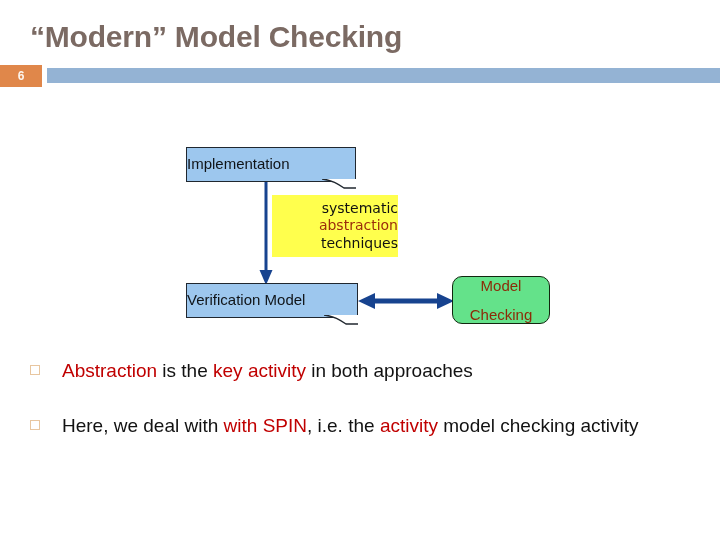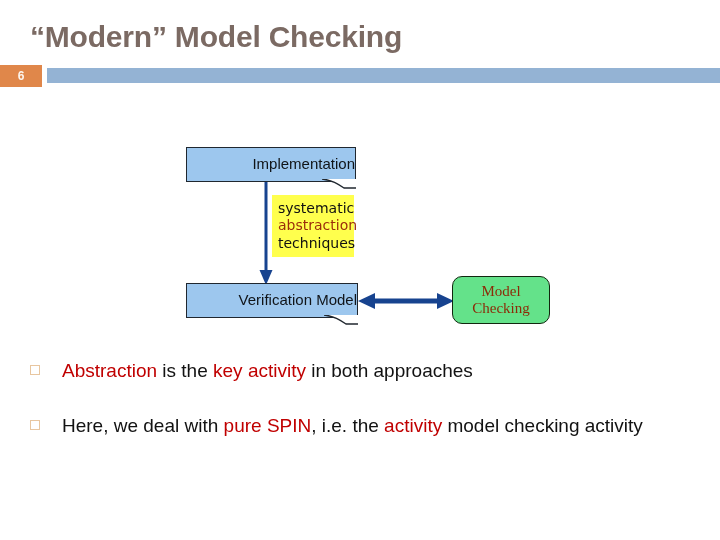--- a/index.html
+++ b/index.html
@@ -79,21 +79,21 @@
     height: 200px;
   }
 
   .doc-box {
     position: absolute;
     background: #9dc7ee;
     border: 1.5px solid #20272f;
     box-sizing: border-box;
     display: flex;
     align-items: center;
-    justify-content: flex-end;
+    justify-content: flex-start;
     color: #101418;
     font-size: 15px;
     font-family: "Liberation Sans", sans-serif;
   }
   .doc-box .label { position: relative; top: -1px; }
   
   .fold {
     position: absolute;
     right: -1px;
     bottom: -9px;
@@ -123,43 +123,44 @@
     top: 138px;
     width: 98px;
     height: 48px;
     background: #64e28a;
     border: 1.5px solid #11270f;
     border-radius: 10px;
     box-sizing: border-box;
     display: flex;
     flex-direction: column;
     align-items: center;
-    justify-content: center;
+    justify-content: space-between;
     color: #8c2b08;
     font-size: 15px;
     line-height: 1.15;
-    font-family: Liberation Serif, serif;
+    font-family: Liberation Sans, sans-serif;
   }
 
   #note-abstraction {
     position: absolute;
     left: 92px;
     top: 57px;
-    width: 82px;
+    width: 126px;
     height: 62px;
     background: #ffff4d;
     display: flex;
     flex-direction: column;
     justify-content: center;
     padding-left: 6px;
     box-sizing: border-box;
     font-family: "DejaVu Sans", sans-serif;
     font-size: 14px;
     line-height: 1.22;
     color: #111111;
+    align-items: flex-end;
   }
   #note-abstraction .em { color: #9b2d0b; }
 
   
   #arrow-down {
     position: absolute;
     left: 78px;
     top: 44px;
     width: 16px;
     height: 104px;
@@ -269,19 +270,19 @@
     <div class="bullet-row">
       <span class="bullet-marker"></span>
       <span class="bullet-text">
         <span class="hl">Abstraction</span><span> is the </span><span class="hl">key activity</span><span> in both approaches</span>
       </span>
     </div>
 
     <div class="bullet-row">
       <span class="bullet-marker"></span>
       <span class="bullet-text">
-        <span>Here, we deal with </span><span class="hl">pure SPIN</span><span>, i.e. the </span><span class="hl">activity</span><span> model checking activity</span>
+        <span>Here, we deal with </span><span class="hl">with SPIN</span><span>, i.e. the </span><span class="hl">activity</span><span> model checking activity</span>
       </span>
     </div>
 
   </div>
 
 </div>
 
 </body></html>

